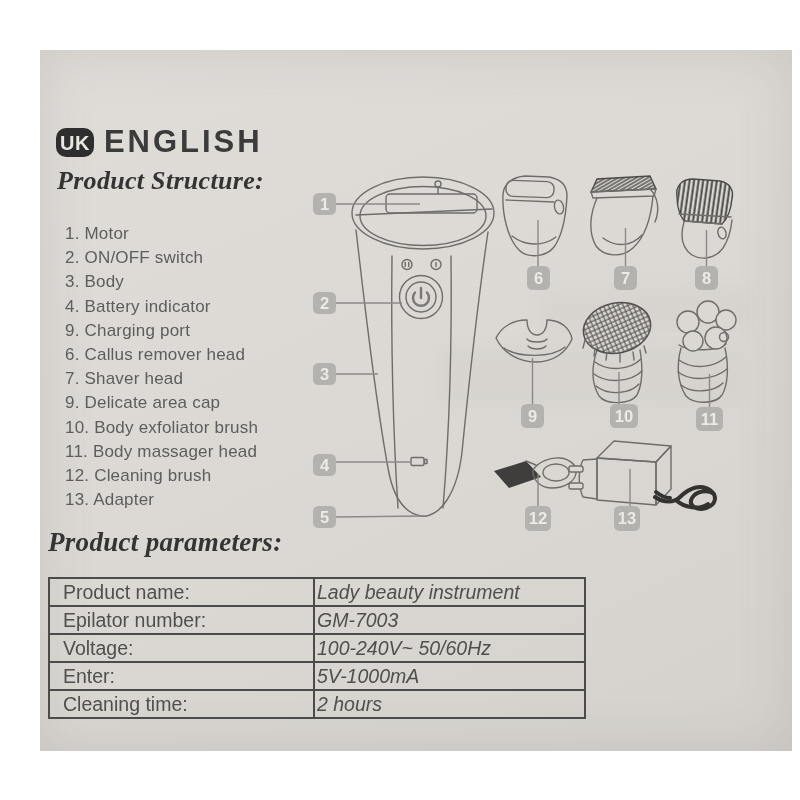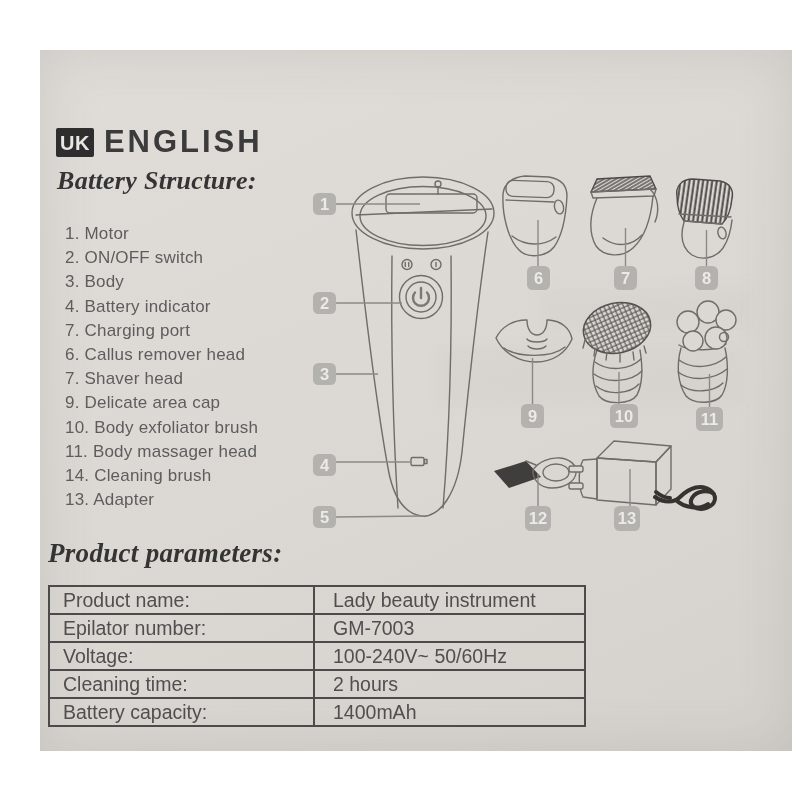--- a/index.html
+++ b/index.html
@@ -15,83 +15,83 @@
     background:linear-gradient(155deg,#e0ddd9 0%,#dbd8d3 55%,#d5d2cd 100%);
     box-shadow:inset 0 0 55px rgba(105,102,98,.16);
   }
   .smudge{position:absolute;background:rgba(148,150,158,.06);filter:blur(7px);}
   .smudge.s1{left:500px;top:238px;width:215px;height:44px;transform:rotate(-1deg);}
   .smudge.s2{left:400px;top:298px;width:300px;height:55px;}
 
   .lang-header{position:absolute;left:16px;top:74px;display:flex;align-items:center;gap:10px;}
   .uk-badge{
     background:#2e2e2e;color:#e9e7e3;font-weight:bold;font-size:20px;line-height:1;
-    padding:5px 4px 4px 4px;letter-spacing:.5px;border-radius:2px;
+    padding:5px 4px 4px 4px;letter-spacing:.5px;border-radius:10px;
   }
   .lang-title{font-size:31px;font-weight:bold;letter-spacing:3px;color:#3b3b3b;}
 
   .section-title{
     position:absolute;margin:0;font-family:"Liberation Serif",serif;
     font-style:italic;font-weight:bold;color:#343434;letter-spacing:.3px;white-space:nowrap;
   }
   .structure-title{left:17px;top:116px;font-size:26px;}
-  .params-title{left:8px;top:477px;font-size:27px;margin-top:11px;}
+  .params-title{left:8px;top:477px;font-size:27px;}
 
   .parts-list{
     position:absolute;left:10px;top:157px;margin:15px;padding:0;list-style:none;
     font-size:17px;line-height:24.2px;color:#5d5d5d;letter-spacing:.2px;white-space:nowrap;
   }
 
   .diagram{position:absolute;left:0;top:0;width:752px;height:701px;}
   .stroke{stroke:#6f6d69;stroke-width:1.4;fill:none;stroke-linecap:round;stroke-linejoin:round;}
   .leader{stroke:#8b8987;stroke-width:1.4;fill:none;}
   .badge-rect{fill:#b4b2ae;}
   .badge-num{font-family:"Liberation Sans",sans-serif;font-weight:bold;font-size:16.5px;fill:#eceae6;text-anchor:middle;}
   .glyph{stroke:#7a7875;stroke-width:2.4;fill:none;stroke-linecap:round;}
   .darkfill{fill:#403e3c;stroke:none;}
   .occlude{fill:#dbd8d3;}
   .cable{stroke:#35332f;stroke-width:4;fill:none;stroke-linecap:round;}
 
   .params-table{
     position:absolute;left:8px;top:527px;width:538px;border-collapse:collapse;
-    font-size:19.5px;color:#4f4f4f;table-layout:fixed;margin-top:8px;
+    font-size:19.5px;color:#4f4f4f;table-layout:fixed;
   }
   .params-table td{border:2px solid #4b4b4b;height:26px;padding:0;white-space:nowrap;overflow:hidden;}
   td.param-label{width:250px;padding-left:13px;}
-  td.param-value{padding-left:18px;}
+  td.param-value{padding-left:2px;font-style:italic;}
 </style>
 </head>
 <body>
 
 <div class="canvas">
   <div class="photo">
 
     <div class="smudge s1"></div>
     <div class="smudge s2"></div>
 
     <div class="lang-header">
       <span class="uk-badge">UK</span>
       <span class="lang-title">ENGLISH</span>
     </div>
 
-    <h2 class="section-title structure-title">Battery Structure:</h2>
+    <h2 class="section-title structure-title">Product Structure:</h2>
 
     <ol class="parts-list">
 
     <li class="part-item">1. Motor</li>
         <li class="part-item">2. ON/OFF switch</li>
         <li class="part-item">3. Body</li>
         <li class="part-item">4. Battery indicator</li>
-        <li class="part-item">7. Charging port</li>
+        <li class="part-item">9. Charging port</li>
         <li class="part-item">6. Callus remover head</li>
         <li class="part-item">7. Shaver head</li>
         <li class="part-item">9. Delicate area cap</li>
         <li class="part-item">10. Body exfoliator brush</li>
         <li class="part-item">11. Body massager head</li>
-        <li class="part-item">14. Cleaning brush</li>
+        <li class="part-item">12. Cleaning brush</li>
         <li class="part-item">13. Adapter</li>
       </ol>
 
     <svg class="diagram" viewBox="40 50 752 701" width="752" height="701" xmlns="http://www.w3.org/2000/svg">
       <defs>
         <pattern id="hatch" width="3" height="3" patternUnits="userSpaceOnUse" patternTransform="rotate(60)">
           <line x1="1" y1="0" x2="1" y2="3" stroke="#4c4a48" stroke-width="1.4"></line>
         </pattern>
         <pattern id="slats" width="4.5" height="4.5" patternUnits="userSpaceOnUse" patternTransform="rotate(8)">
           <line x1="1.5" y1="0" x2="1.5" y2="4.5" stroke="#4c4a48" stroke-width="2"></line>
@@ -281,24 +281,24 @@
         </tr>
           <tr class="param-row">
           <td class="param-label">Epilator number:</td>
           <td class="param-value">GM-7003</td>
         </tr>
           <tr class="param-row">
           <td class="param-label">Voltage:</td>
           <td class="param-value">100-240V~ 50/60Hz</td>
         </tr>
           <tr class="param-row">
+          <td class="param-label">Enter:</td>
+          <td class="param-value">5V-1000mA</td>
+        </tr>
+          <tr class="param-row">
           <td class="param-label">Cleaning time:</td>
           <td class="param-value">2 hours</td>
         </tr>
-          <tr class="param-row">
-          <td class="param-label">Battery capacity:</td>
-          <td class="param-value">1400mAh</td>
-        </tr>
         </tbody>
     </table>
 
   </div>
 </div>
 
 </body></html>

